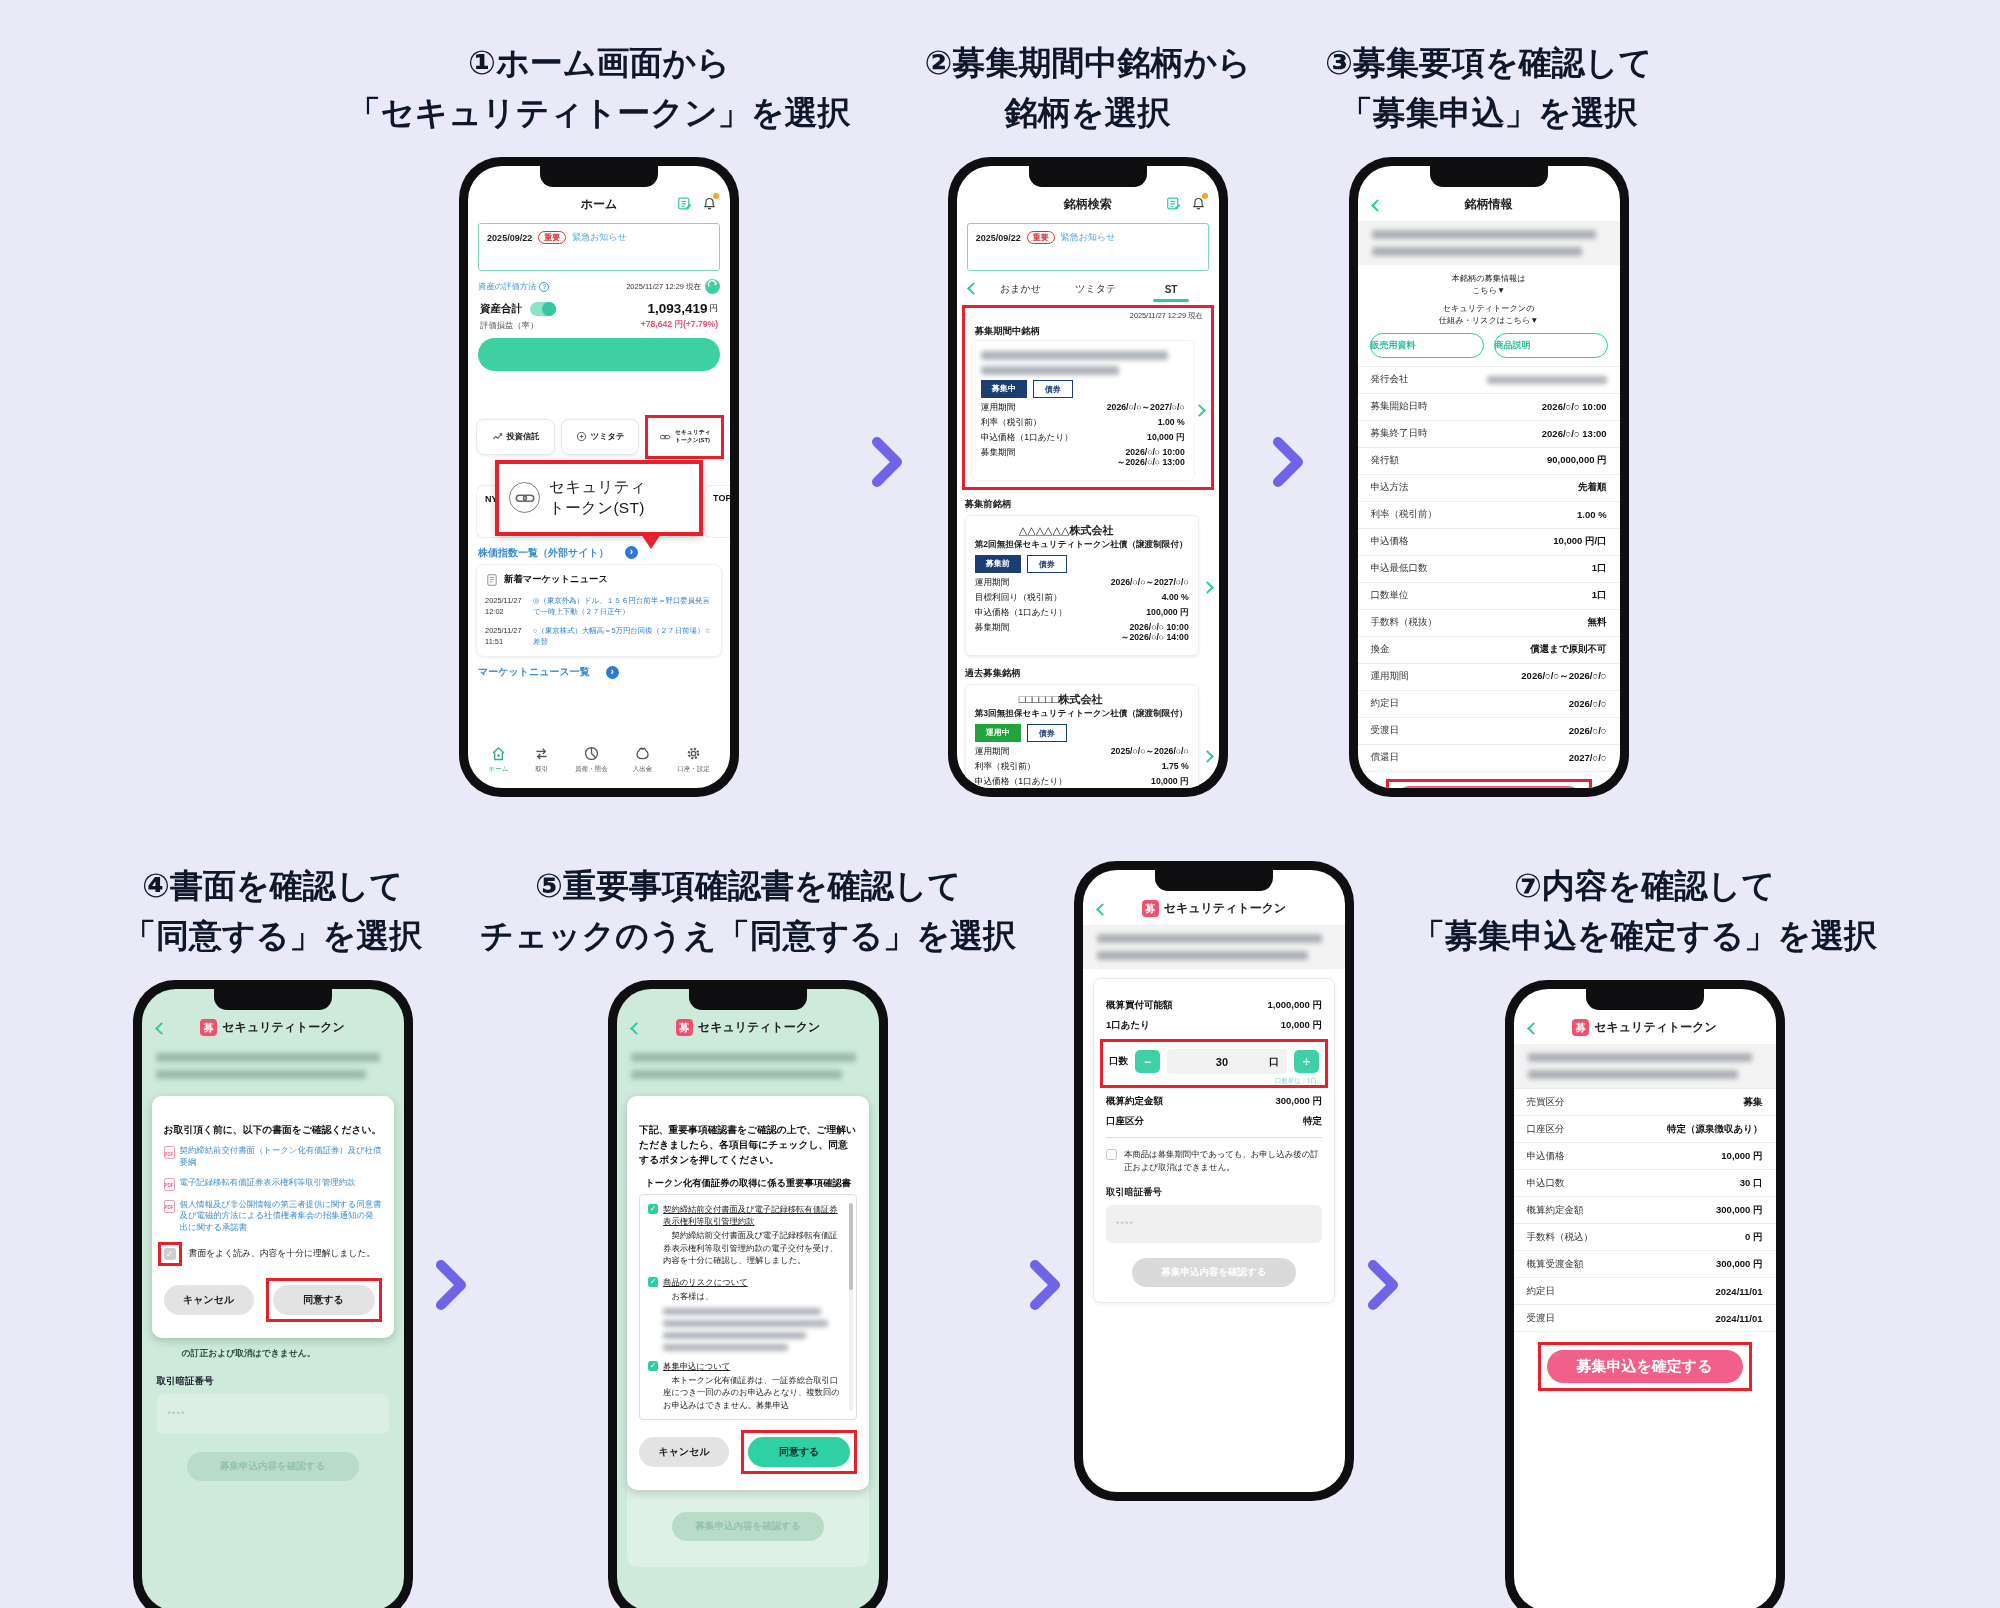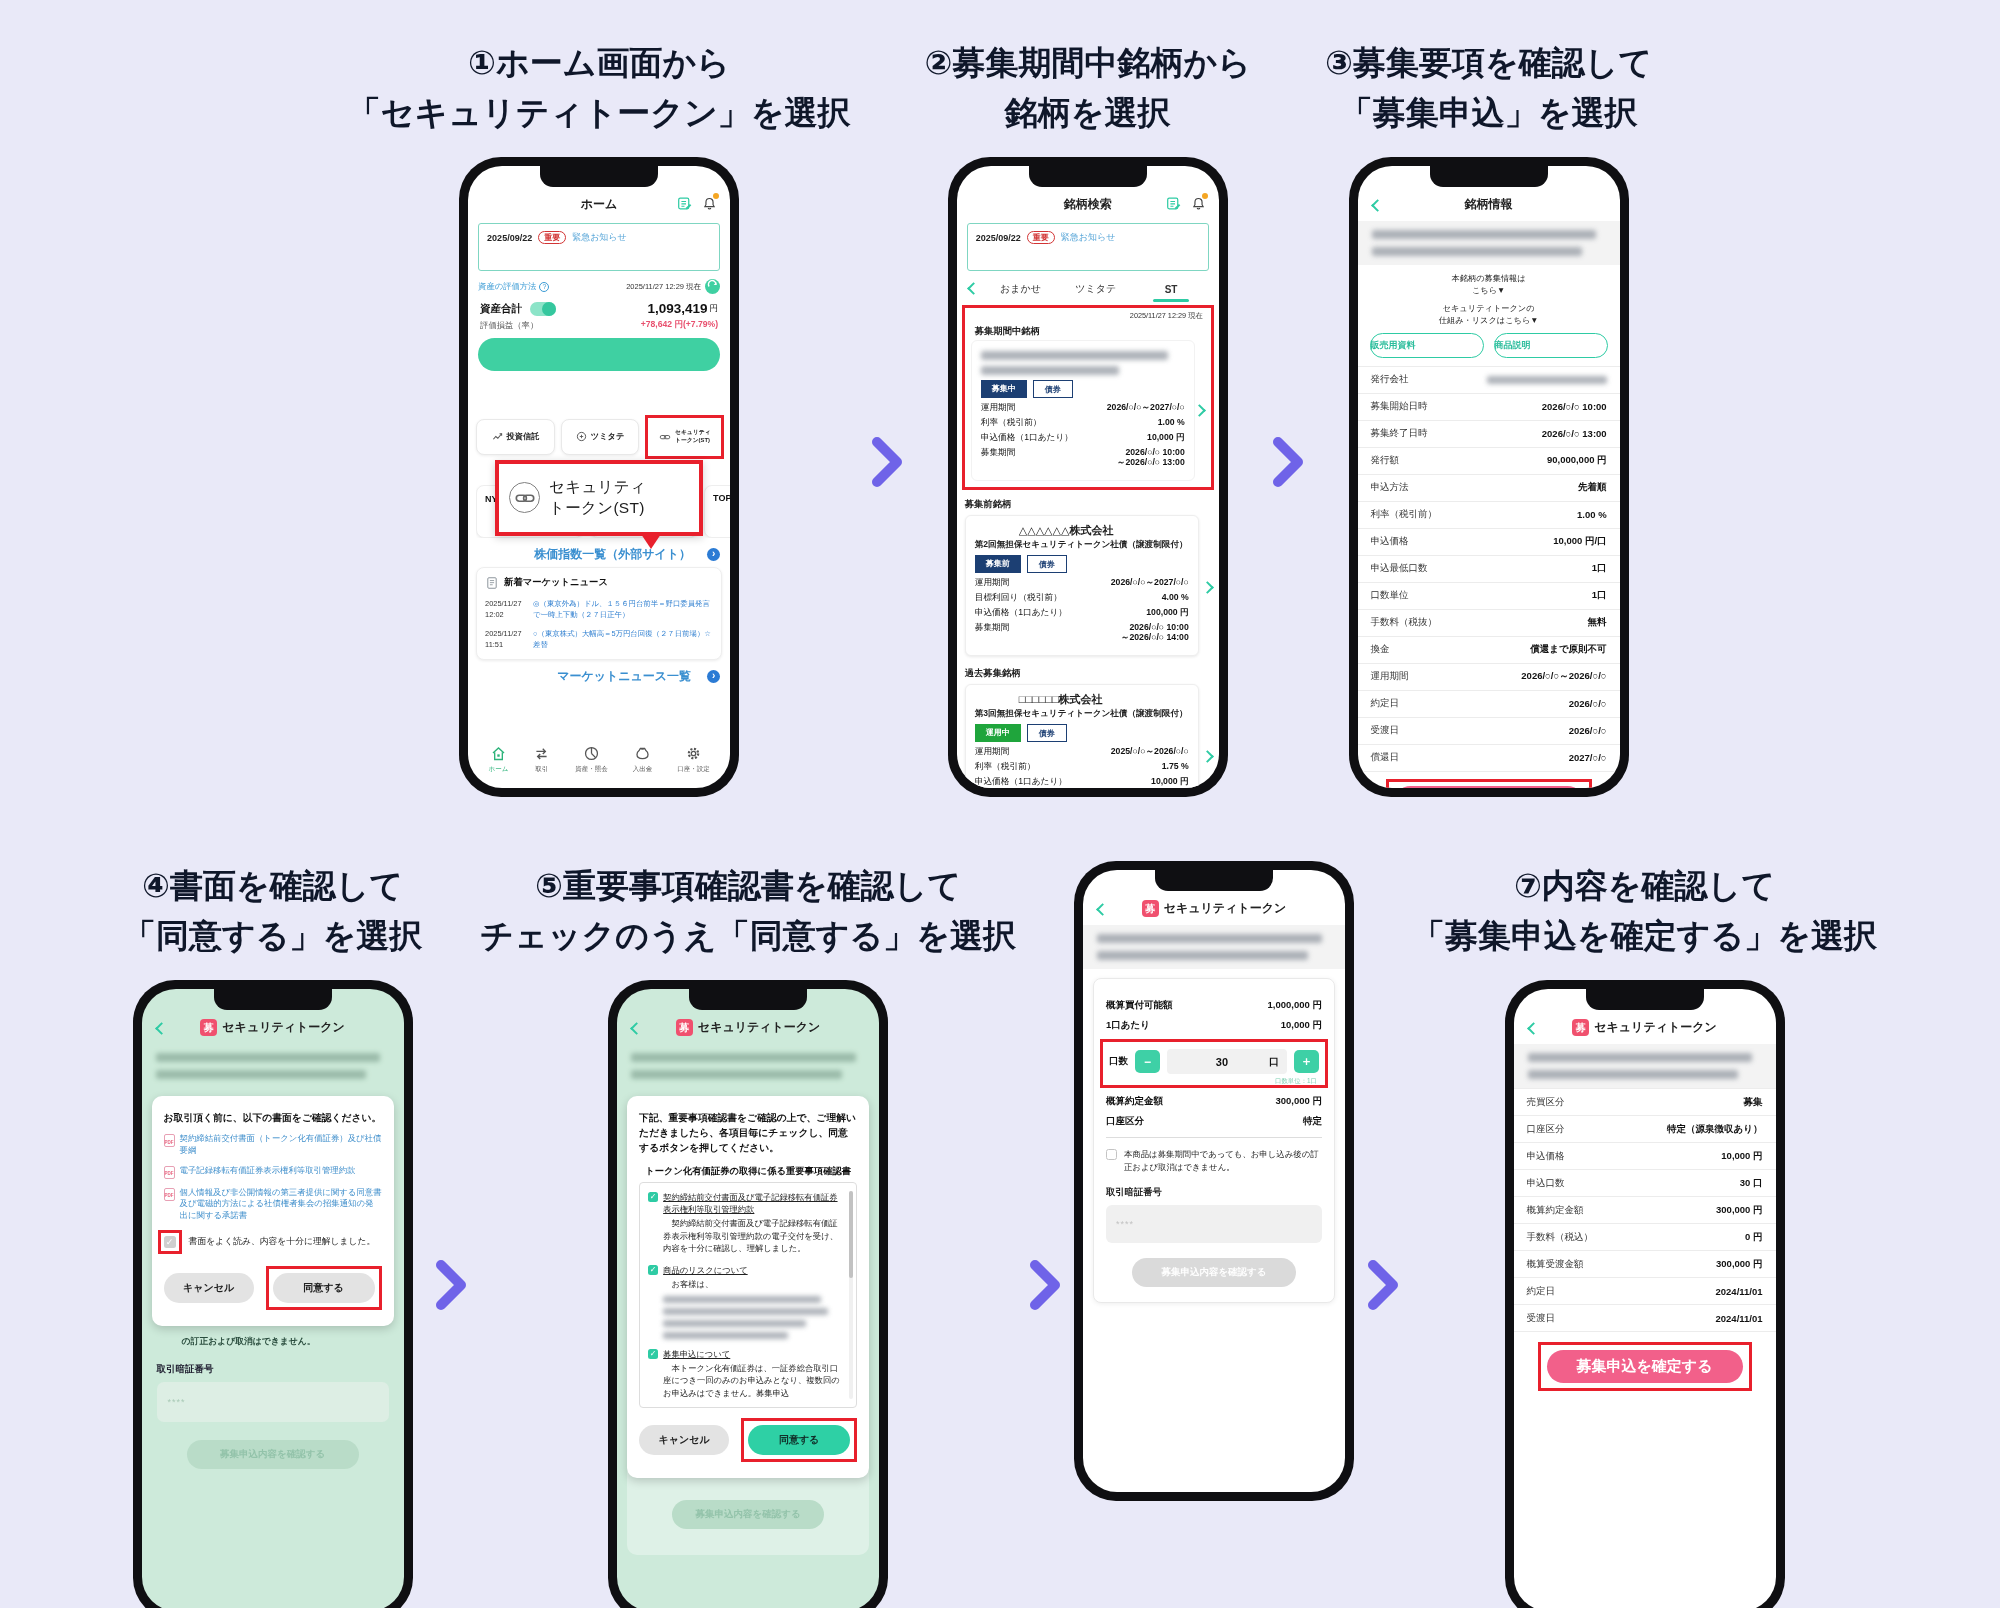--- a/index.html
+++ b/index.html
@@ -77,21 +77,21 @@
   .mini-btn { flex: 1; background: #fff; border: 1px solid #e9e9e9; border-radius: 8px; box-shadow: 0 1px 3px rgba(0,0,0,.07); display: flex; align-items: center; justify-content: center; gap: 4px; font-size: 8.2px; color: #222; padding: 11px 2px; font-weight: 600; }
   .hl-mini { flex: 1; display: flex; border: 3px solid #e8202c; margin: -4px -2px -4px 0; }
   .hl-mini .mini-btn { border: none; border-radius: 0; box-shadow: none; font-size: 5.8px; line-height: 1.35; text-align: left; white-space: pre-line; font-weight: 600; }
   .campaign { display: flex; align-items: center; justify-content: center; gap: 4px; color: #3a8fd0; font-size: 8.8px; font-weight: 700; margin: 11px 0 7px; }
   .mkt-row { display: flex; gap: 7px; margin-left: 8px; overflow: hidden; }
   .mkt-card { flex: 0 0 auto; width: 107px; background: #fff; border: 1px solid #eee; border-radius: 8px; box-shadow: 0 1px 3px rgba(0,0,0,.07); padding: 7px 8px; }
   .mkt-card.cut { width: 46px; overflow: hidden; }
   .mkt-top { display: flex; justify-content: space-between; align-items: center; font-size: 9px; font-weight: 700; white-space: nowrap; }
   .mkt-val { text-align: right; font-size: 11px; font-weight: 700; margin-top: 4px; }
   .mkt-chg { text-align: right; font-size: 6.8px; color: #e8506e; margin-top: 1px; }
-  .link-row { display: flex; justify-content: flex-end; align-items: center; gap: 16px; color: #3a8fd0; font-size: 12px; font-weight: 700; margin: 8px 10px 4px; }
+  .link-row { display: flex; align-items: center; gap: 16px; color: #3a8fd0; font-size: 10px; font-weight: 700; margin: 8px 10px 4px; }
   .circle-arrow { width: 13px; height: 13px; border-radius: 50%; background: #2b7bd4; color: #fff; font-size: 10px; line-height: 1; display: flex; align-items: center; justify-content: center; flex: 0 0 auto; }
   .circle-arrow::after { content: "\203A"; margin-top: -1px; }
   .news-card { background: #fff; border: 1px solid #eee; border-radius: 8px; box-shadow: 0 1px 3px rgba(0,0,0,.08); margin: 0 8px; padding: 8px 8px 9px; }
   .news-head { display: flex; gap: 5px; align-items: center; font-size: 9.3px; font-weight: 700; }
   .news-item { display: flex; gap: 6px; font-size: 7.4px; margin-top: 8px; line-height: 1.5; }
   .news-dt { flex: 0 0 42px; color: #333; }
   .news-tx { color: #2f7fd0; }
 
   
   .tabs { display: flex; align-items: center; padding: 2px 10px 0 26px; position: relative; }
@@ -121,21 +121,21 @@
   .info-cols { display: flex; gap: 6px; margin: 8px 8px 4px; flex-direction: column; }
   .info-col { flex: 1; text-align: center; font-size: 8.2px; color: #222; white-space: pre-line; line-height: 1.45; }
   .pill-cols { display: flex; gap: 10px; margin: 2px 12px 8px; }
   .pill-outline { flex: 1; border: 1px solid #2ecba4; color: #2bbd9c; border-radius: 999px; padding: 5px 0; font-size: 9px; font-weight: 600; background: #fff; }
   .tbl { border-top: 1px solid #ececec; }
   .blur-val { width: 120px; }
   .apply-wrap { border: 3px solid #e8202c; margin: 7px 28px 2px; padding: 4px 5px; }
 
   
   .modal { background: #fff; border-radius: 10px; margin: 8px 10px 0; padding: 14px 12px 16px; box-shadow: 0 3px 10px rgba(0,0,0,.18); position: relative; z-index: 2; }
-  .modal-intro { font-size: 9.8px; font-weight: 700; color: #111; line-height: 1.55; }
+  .modal-intro { font-size: 9.8px; font-weight: 700; color: #111; line-height: 1.55; margin-top: 12px; }
   .doc-link { display: flex; gap: 5px; font-size: 8.4px; color: #3e8ecb; line-height: 1.4; margin: 8px 0; align-items: flex-start; }
   .pdf-ic { flex: 0 0 auto; width: 11px; height: 13px; border: 1px solid #e8a0b4; border-radius: 2px; color: #e8647f; font-size: 4.5px; font-weight: 700; display: flex; align-items: flex-end; justify-content: center; background: #fff; margin-top: 1px; }
   .pdf-ic::after { content: "PDF"; }
   .check-row { display: flex; align-items: center; gap: 7px; margin: 8px 0 12px; font-size: 8.8px; color: #222; }
   .hl-cb { border: 3px solid #e8202c; padding: 3px; display: inline-flex; margin-left: -6px; }
   .cb { width: 12px; height: 12px; border-radius: 2.5px; display: flex; align-items: center; justify-content: center; color: #fff; font-size: 9px; }
   .cb::after { content: "\2713"; }
   .cb.gray { background: #cfcfcf; }
   .cb.teal { background: #2ecba4; }
   .cb.empty { background: #fff; border: 1.4px solid #c4c4c4; }

